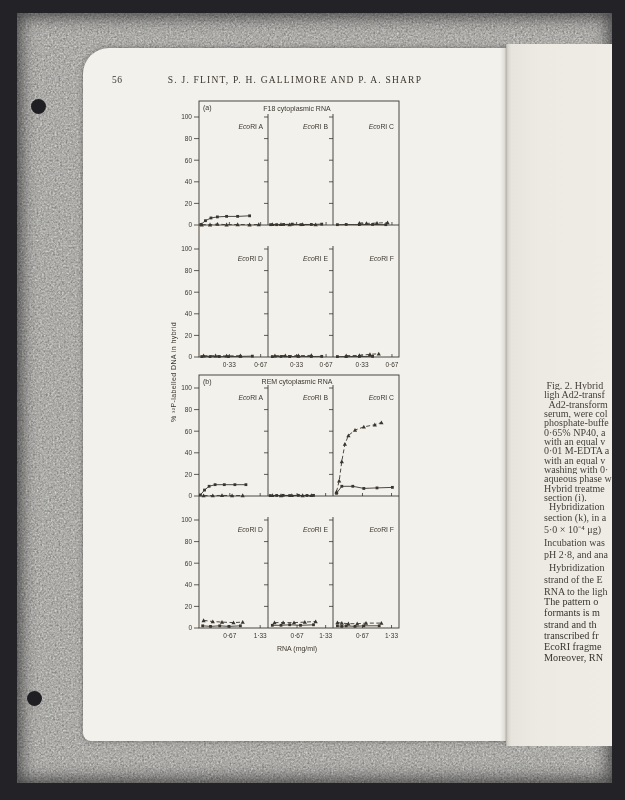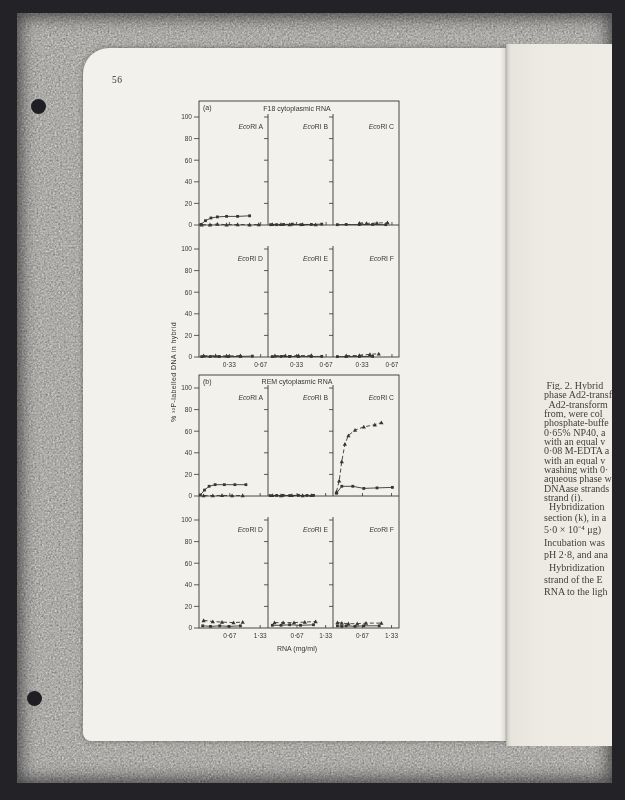--- a/index.html
+++ b/index.html
@@ -76,20 +76,21 @@
   </div>
 
   <div class="hole hole-top"></div>
   <div class="hole hole-bottom"></div>
 
   <div class="page-left"></div>
   <div class="page-right"></div>
   <div class="crease"></div>
 
   <div class="page-number">56</div>
+  <div class="running-header">S. J. FLINT, P. H. GALLIMORE AND P. A. SHARP</div>
 
   <svg class="figure-svg" width="625" height="800" id="figure2">
       <rect x="199" y="101" width="200" height="256" fill="none" stroke="#39362f" stroke-width="0.9"></rect>
       <line x1="199" y1="225" x2="399" y2="225" stroke="#39362f" stroke-width="0.9"></line>
       <text x="203" y="110" class="flab">(a)</text>
       <text x="297" y="111" class="flab" text-anchor="middle">F18 cytoplasmic RNA</text>
       <line x1="194" y1="225" x2="199" y2="225" stroke="#39362f" stroke-width="0.8"></line>
       <text x="192" y="227.3" class="ftick" text-anchor="end">0</text>
       <line x1="194" y1="203.4" x2="199" y2="203.4" stroke="#39362f" stroke-width="0.8"></line>
       <text x="192" y="205.70000000000002" class="ftick" text-anchor="end">20</text>
@@ -394,41 +395,49 @@
       <path d="M 346.29999999999995 625.38 L 350.5 625.38 L 348.4 621.5799999999999 Z" fill="#39362f"></path>
       <path d="M 355.09999999999997 625.38 L 359.3 625.38 L 357.2 621.5799999999999 Z" fill="#39362f"></path>
       <path d="M 363.9 624.84 L 368.1 624.84 L 366 621.04 Z" fill="#39362f"></path>
       <path d="M 379.29999999999995 624.84 L 383.5 624.84 L 381.4 621.04 Z" fill="#39362f"></path>
       <text x="297" y="651" class="flab" text-anchor="middle">RNA (mg/ml)</text>
       <text class="flab" text-anchor="middle" transform="translate(176,372) rotate(-90)" letter-spacing="0.4">% ³²P-labelled DNA in hybrid</text>
     </svg>
 
   <div class="caption-1">
       <div class="tline"> Fig. 2. Hybrid</div>
-      <div class="tline">phase Ad2-transf</div>
+      <div class="tline">ligh Ad2-transf</div>
       <div class="tline">  Ad2-transform</div>
-      <div class="tline">from, were col</div>
+      <div class="tline">serum, were col</div>
       <div class="tline">phosphate-buffe</div>
       <div class="tline">0·65% NP40, a</div>
       <div class="tline">with an equal v</div>
-      <div class="tline">0·08 M-EDTA a</div>
+      <div class="tline">0·01 M-EDTA a</div>
       <div class="tline">with an equal v</div>
       <div class="tline">washing with 0·</div>
       <div class="tline">aqueous phase w</div>
-      <div class="tline">DNAase strands</div>
-      <div class="tline">strand (i).</div>
+      <div class="tline">Hybrid treatme</div>
+      <div class="tline">section (i).</div>
       <div class="tline">  Hybridization</div>
     </div>
   <div class="caption-2">
       <div class="tline">section (k), in a</div>
       <div class="tline">5·0 × 10⁻⁴ μg)</div>
       <div class="tline">Incubation was</div>
       <div class="tline">pH 2·8, and ana</div>
       <div class="tline">  Hybridization</div>
       <div class="tline">strand of the E</div>
       <div class="tline">RNA to the ligh</div>
     </div>
+  <div class="body-col">
+      <div class="tline">The pattern o</div>
+      <div class="tline">formants is m</div>
+      <div class="tline">strand and th</div>
+      <div class="tline">transcribed fr</div>
+      <div class="tline">EcoRI fragme</div>
+      <div class="tline">Moreover, RN</div>
+    </div>
 
   <div class="edge-top"></div>
   <div class="edge-left"></div>
   <div class="edge-bottom"></div>
   <div class="edge-right"></div>
 </div>
 
 </body></html>

